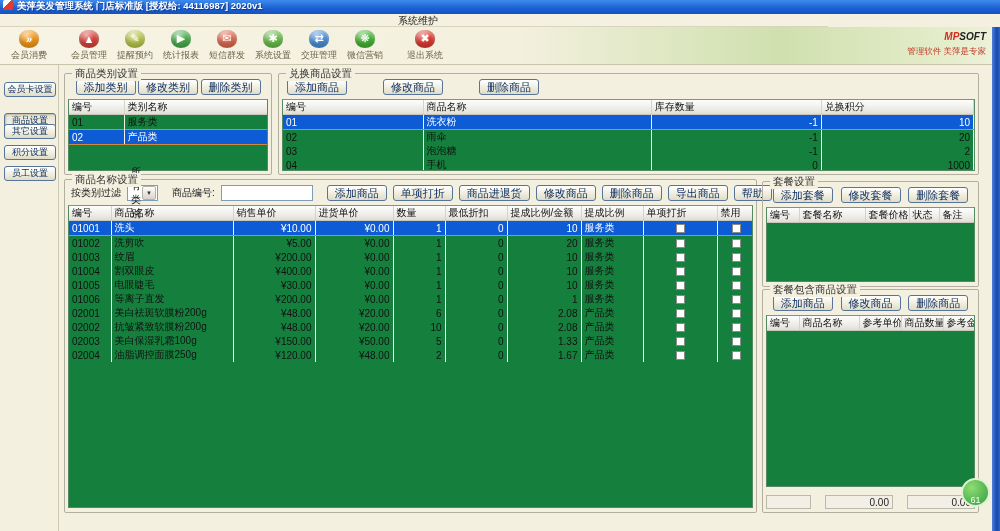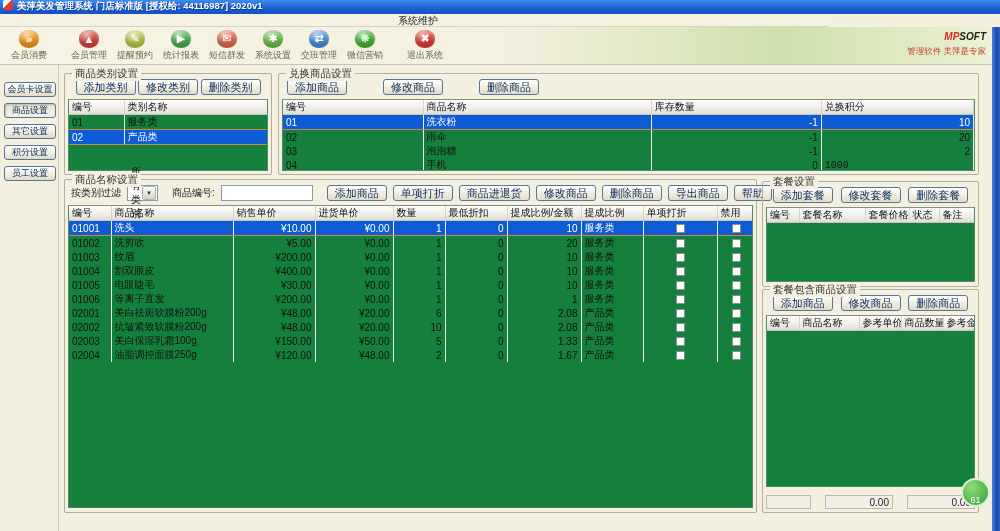--- a/index.html
+++ b/index.html
@@ -160,21 +160,21 @@
         <span class="brand-mp">MP</span><span class="brand-soft">SOFT</span>
       </div>
       <div class="brand-tag">管理软件 美萍是专家</div>
     </div>
   </div>
 
   <div class="edge-right"></div>
 
   <div class="sidebar">
     <div class="side-btn" style="top:17px">会员卡设置</div>
-    <div class="side-btn active" style="top:38px">商品设置</div>
+    <div class="side-btn active" style="top:48px">商品设置</div>
     <div class="side-btn" style="top:59px">其它设置</div>
     <div class="side-btn" style="top:80px">积分设置</div>
     <div class="side-btn" style="top:101px">员工设置</div>
   </div>
 
   <div class="panel" style="left:64px;top:73px;width:208px;height:102px">
     <span class="panel-label">商品类别设置</span>
     <div class="btnrow spread">
       <button class="xpbtn">添加类别</button>
       <button class="xpbtn">修改类别</button>
@@ -245,21 +245,21 @@
             <tr>
               <td>03</td>
               <td>泡泡糖</td>
               <td style="text-align: right;">-1</td>
               <td style="text-align: right;">2</td>
             </tr>
             <tr>
               <td>04</td>
               <td>手机</td>
               <td style="text-align: right;">0</td>
-              <td style="text-align: left; font-family: Liberation Mono, monospace;">1000</td>
+              <td style="text-align: right;">1000</td>
             </tr>
           </tbody>
         </table>
     </div>
   </div>
 
   <div class="panel" style="left:64px;top:179px;width:693px;height:334px">
     <span class="panel-label">商品名称设置</span>
     <div class="filter-row">
       <span class="flabel">按类别过滤</span>

